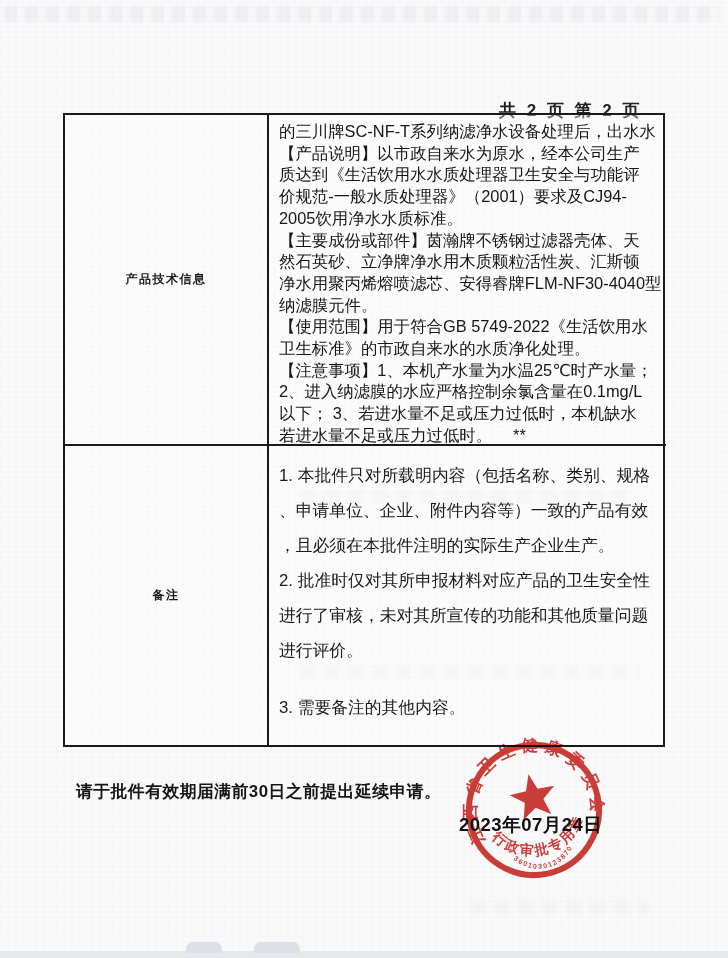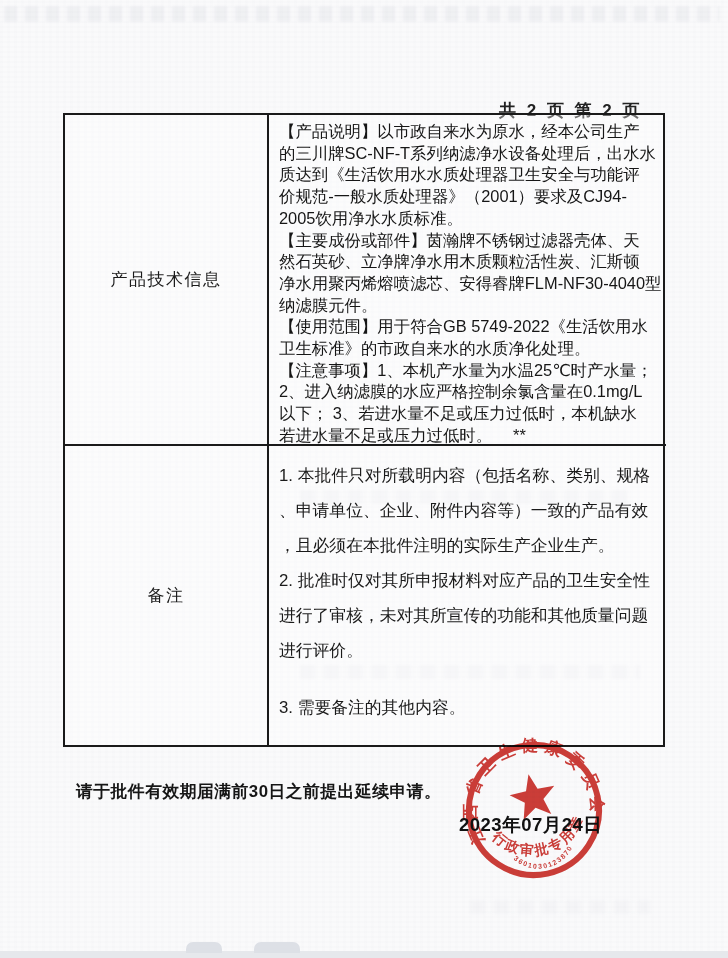--- a/index.html
+++ b/index.html
@@ -34,21 +34,21 @@
   .doc-table{
     position:absolute;left:63px;top:113px;width:602px;height:634px;
     border:2px solid #1a1a1a;box-sizing:border-box;
     display:grid;grid-template-columns:202px 1fr;grid-template-rows:329px 1fr;
     background:rgba(255,255,255,0.35);
   }
   .cell{box-sizing:border-box;position:relative;}
   .cell.right{border-left:2px solid #1a1a1a;}
   .cell.bottom{border-top:2px solid #1a1a1a;}
   .label-cell{display:flex;align-items:center;justify-content:center;}
-  .row-label{font-size:17px;font-weight:400;letter-spacing:1.5px;color:#1b1b1b;}
+  .row-label{font-size:12px;font-weight:700;letter-spacing:1.5px;color:#1b1b1b;}
   .tech-content{padding:6px 4px 0 10px;}
   .tech-line{
     font-size:16.4px;line-height:21.7px;white-space:nowrap;overflow:hidden;
     color:#161616;font-weight:500;
   }
   .remarks-content{padding:12px 4px 0 10px;}
   .remark-line{
     font-size:16.8px;line-height:35px;white-space:nowrap;overflow:hidden;
     color:#1a1a1a;font-weight:500;
   }
@@ -82,22 +82,22 @@
 <div class="ghost-smudge" style="left:470px;top:900px;width:180px;height:14px;opacity:.35;"></div>
 
 <div class="page-indicator">共 2 页 第 2 页</div>
 
 <div class="doc-table">
   <div class="cell label-cell">
     <span class="row-label">产品技术信息</span>
   </div>
   <div class="cell right tech-content">
 
-  <div class="tech-line">【产品说明】以市政自来水为原水，经本公司生产</div>
-      <div class="tech-line">的三川牌SC-NF-T系列纳滤净水设备处理后，出水水</div>
+  <div class="tech-line">的三川牌SC-NF-T系列纳滤净水设备处理后，出水水</div>
+      <div class="tech-line">【产品说明】以市政自来水为原水，经本公司生产</div>
       <div class="tech-line">质达到《生活饮用水水质处理器卫生安全与功能评</div>
       <div class="tech-line">价规范-一般水质处理器》（2001）要求及CJ94-</div>
       <div class="tech-line">2005饮用净水水质标准。</div>
       <div class="tech-line">【主要成份或部件】茵瀚牌不锈钢过滤器壳体、天</div>
       <div class="tech-line">然石英砂、立净牌净水用木质颗粒活性炭、汇斯顿</div>
       <div class="tech-line">净水用聚丙烯熔喷滤芯、安得睿牌FLM-NF30-4040型</div>
       <div class="tech-line">纳滤膜元件。</div>
       <div class="tech-line">【使用范围】用于符合GB 5749-2022《生活饮用水</div>
       <div class="tech-line">卫生标准》的市政自来水的水质净化处理。</div>
       <div class="tech-line">【注意事项】1、本机产水量为水温25℃时产水量；</div>

